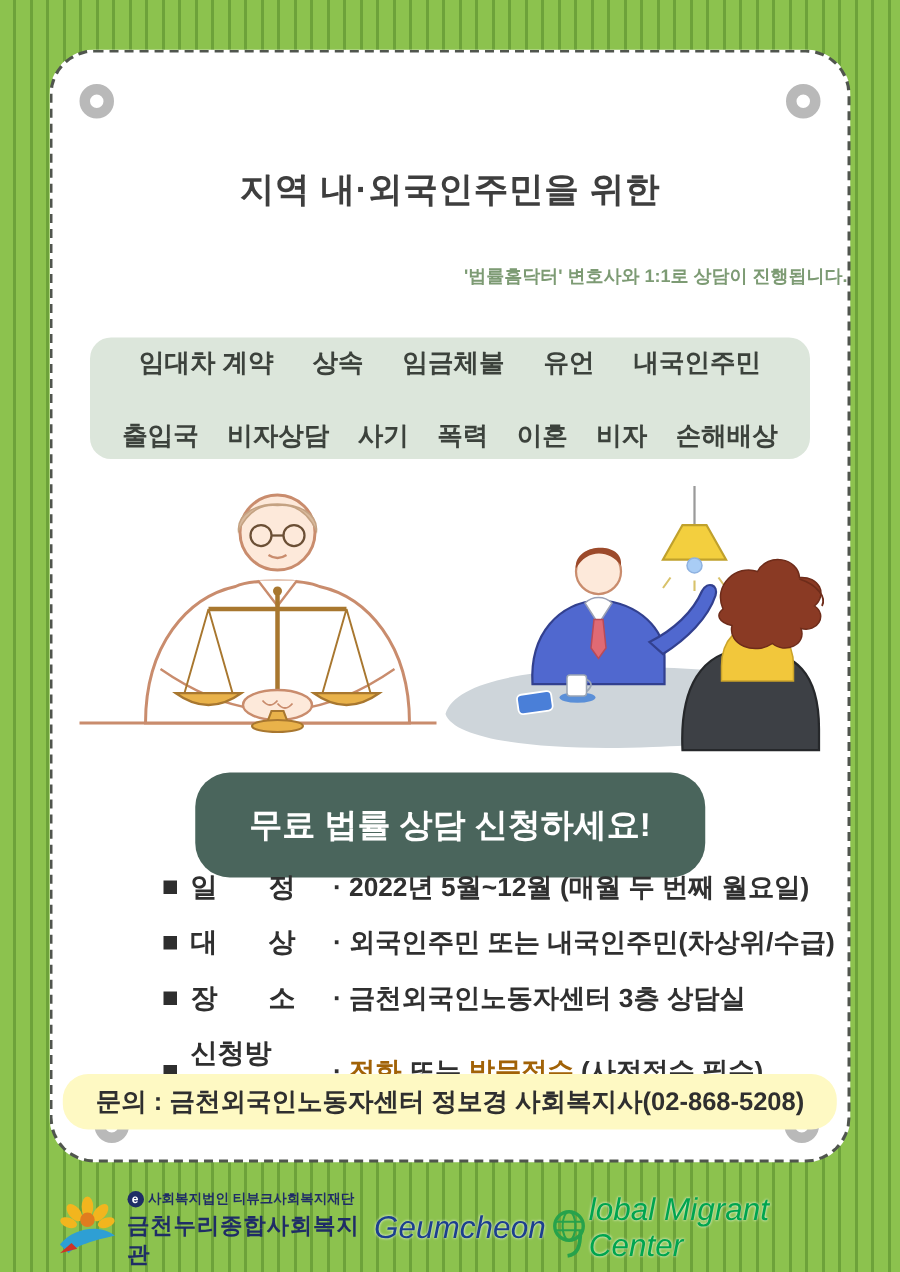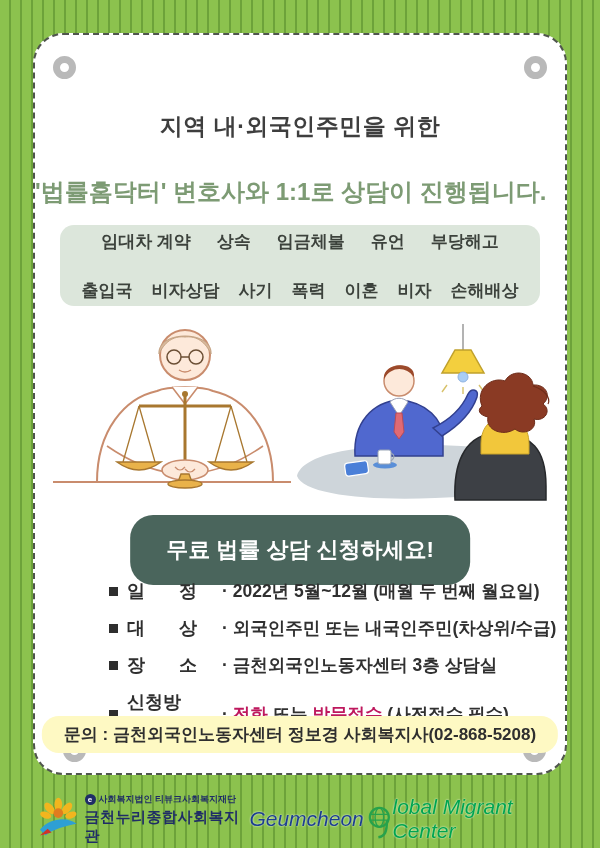--- a/index.html
+++ b/index.html
@@ -22,22 +22,22 @@
 
   .subtitle{
     position:absolute;top:39px;left:0;right:0;text-align:center;
     font-size:23px;font-weight:800;color:#3e3e3e;letter-spacing:0.5px;margin-top:37px;
   }
   .title{
     position:absolute;top:64px;left:0;right:0;text-align:center;
     font-size:51px;font-weight:900;color:#383838;letter-spacing:2px;
   }
   .tagline{
-    position:absolute;top:141px;left:0;right:0;text-align:left;
-    font-size:24px;font-weight:700;color:#7d9b74;
+    position:absolute;top:141px;left:0;right:0;text-align:right;
+    font-size:12px;font-weight:700;color:#7d9b74;
   }
   .topics{
     position:absolute;top:190px;left:25px;right:25px;height:81px;
     background:#dce6db;border-radius:14px;
     display:flex;flex-direction:column;justify-content:center;gap:26px;
     box-sizing:border-box;padding:21px 10px;
   }
   .topics .row{display:flex;justify-content:center;gap:26px;
     font-size:17px;font-weight:800;color:#3c423c;white-space:nowrap;}
   .topics .row2{gap:19px;}
@@ -48,21 +48,21 @@
     position:absolute;top:480px;left:50%;transform:translateX(-50%);
     background:#4a655c;color:#ffffff;border-radius:23px;
     font-size:22px;font-weight:800;padding:20px 36px;white-space:nowrap;
   }
   .info{position:absolute;top:544px;left:74px;right:14px;}
   .info .row{display:flex;align-items:center;margin-bottom:13px;}
   .bullet{width:9px;height:9px;background:#2e2e2e;margin-right:9px;flex:0 0 auto;}
   .label{width:70px;display:flex;justify-content:space-between;
     font-size:18px;font-weight:800;color:#2f2f2f;flex:0 0 auto;}
   .value{margin-left:25px;font-size:17.5px;font-weight:700;color:#303030;white-space:nowrap;}
-  .red{color:#be185d;}
+  .red{color:#a16207;}
 
   .contact{
     position:absolute;top:681px;left:50%;transform:translateX(-50%);
     background:#fef9c3;border-radius:17px;padding:7px 22px;
     font-size:17px;font-weight:700;color:#2f2f2f;white-space:nowrap;
   }
 
   .footer{
     position:absolute;top:794px;left:38px;right:28px;height:50px;
     display:flex;justify-content:space-between;align-items:center;
@@ -90,21 +90,21 @@
 
   <div class="subtitle">지역 내·외국인주민을 위한</div>
   <div class="tagline">'법률홈닥터' 변호사와 1:1로 상담이 진행됩니다.</div>
 
   <div class="topics">
     <div class="row">
       <span>임대차 계약</span>
       <span>상속</span>
       <span>임금체불</span>
       <span>유언</span>
-      <span>부당해고</span>
+      <span>내국인주민</span>
     </div>
     <div class="row row2">
       <span>출입국</span>
       <span>비자상담</span>
       <span>사기</span>
       <span>폭력</span>
       <span>이혼</span>
       <span>비자</span>
       <span>손해배상</span>
     </div>

